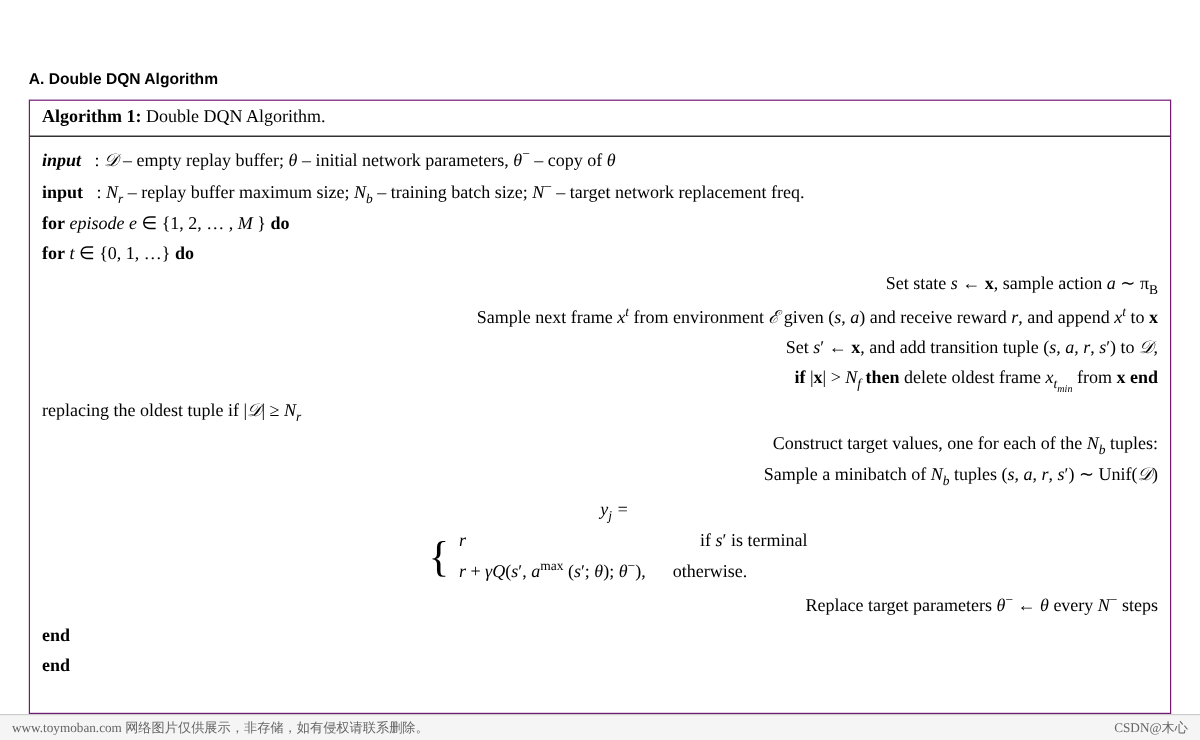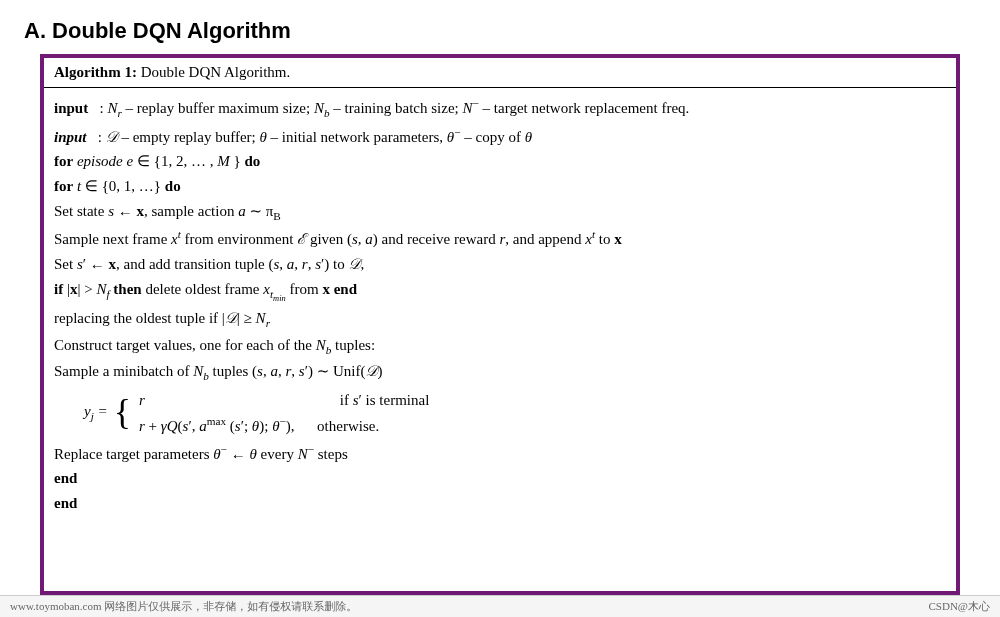--- a/index.html
+++ b/index.html
@@ -12,44 +12,45 @@
       overflow: hidden;
     }
     .main-container {
       width: 1000px;
       height: 617px;
       background: #fff;
       display: flex;
       flex-direction: column;
     }
     .section-title {
-      font-size: 22px;
+      font-size: 13px;
       font-weight: bold;
       padding: 18px 24px 10px 24px;
       font-family: Arial, sans-serif;
+      margin-top: 40px;
     }
     .algorithm-box {
-      margin: 0 40px;
-      border: 4px solid #701a75;
+      margin: 0 24px;
+      border: 1px solid #701a75;
       flex: 1;
     }
     .algo-header {
       border-bottom: 1px solid #000;
       padding: 6px 10px;
       font-size: 15px;
     }
     .algo-header span.algo-label {
       font-weight: bold;
     }
     .algo-body {
       padding: 6px 10px 6px 10px;
       line-height: 1.65;
     }
     .indent1 { padding-left: 30px; }
-    .indent2 { padding-left: 60px; }
+    .indent2 { padding-left: 60px; text-align: right; }
     .indent3 { padding-left: 90px; }
     .algo-line {
       margin: 0;
       padding: 0;
     }
     .footer-bar {
       border-top: 1px solid #ccc;
       background: #f5f5f5;
       padding: 3px 10px;
       font-size: 11px;
@@ -61,20 +62,21 @@
     .math {
       font-style: italic;
     }
     sup { font-size: 0.75em; }
     sub { font-size: 0.75em; }
     .yj-block {
       display: flex;
       align-items: center;
       padding-left: 30px;
       margin: 2px 0;
+      flex-direction: column;
     }
     .yj-label {
       font-style: italic;
       margin-right: 6px;
       font-size: 15px;
     }
     .yj-cases {
       display: flex;
       align-items: center;
     }
@@ -97,26 +99,26 @@
   <div class="section-title">A. Double DQN Algorithm</div>
 
   <div class="algorithm-box">
     <div class="algo-header">
       <span class="algo-label">Algorithm 1:</span>
       <span>Double DQN Algorithm.</span>
     </div>
     <div class="algo-body">
 
       <div class="algo-line">
+        <span class="math"><b>input</b></span>
+        <span>&nbsp; : <i>𝒟</i> – empty replay buffer; <i>θ</i> – initial network parameters, <i>θ</i><sup>−</sup> – copy of <i>θ</i></span>
+      </div>
+      <div class="algo-line">
         <span><b>input</b></span>
         <span>&nbsp; : <i>N<sub>r</sub></i> – replay buffer maximum size; <i>N<sub>b</sub></i> – training batch size; <i>N</i><sup>−</sup> – target network replacement freq.</span>
-      </div>
-      <div class="algo-line">
-        <span class="math"><b>input</b></span>
-        <span>&nbsp; : <i>𝒟</i> – empty replay buffer; <i>θ</i> – initial network parameters, <i>θ</i><sup>−</sup> – copy of <i>θ</i></span>
       </div>
 
       <div class="algo-line">
         <span><b>for</b> <i>episode e</i> ∈ {1, 2, … , <i>M</i> } <b>do</b></span>
       </div>
 
 
       <div class="algo-line indent1">
         <span><b>for</b> <i>t</i> ∈ {0, 1, …} <b>do</b></span>
       </div>

